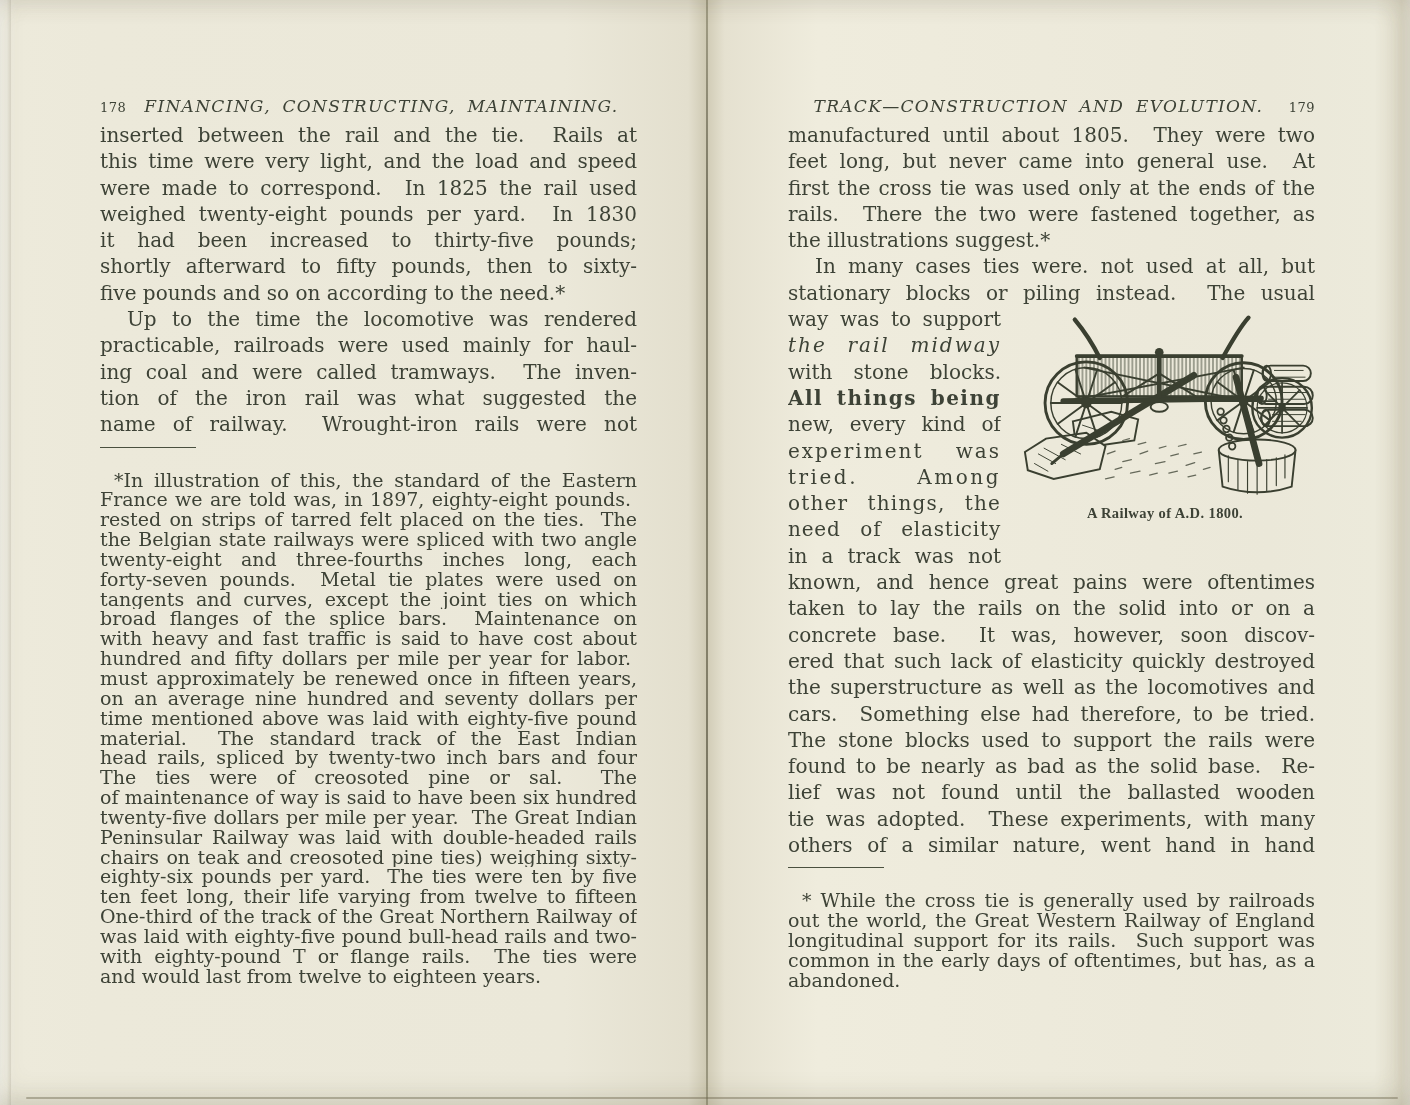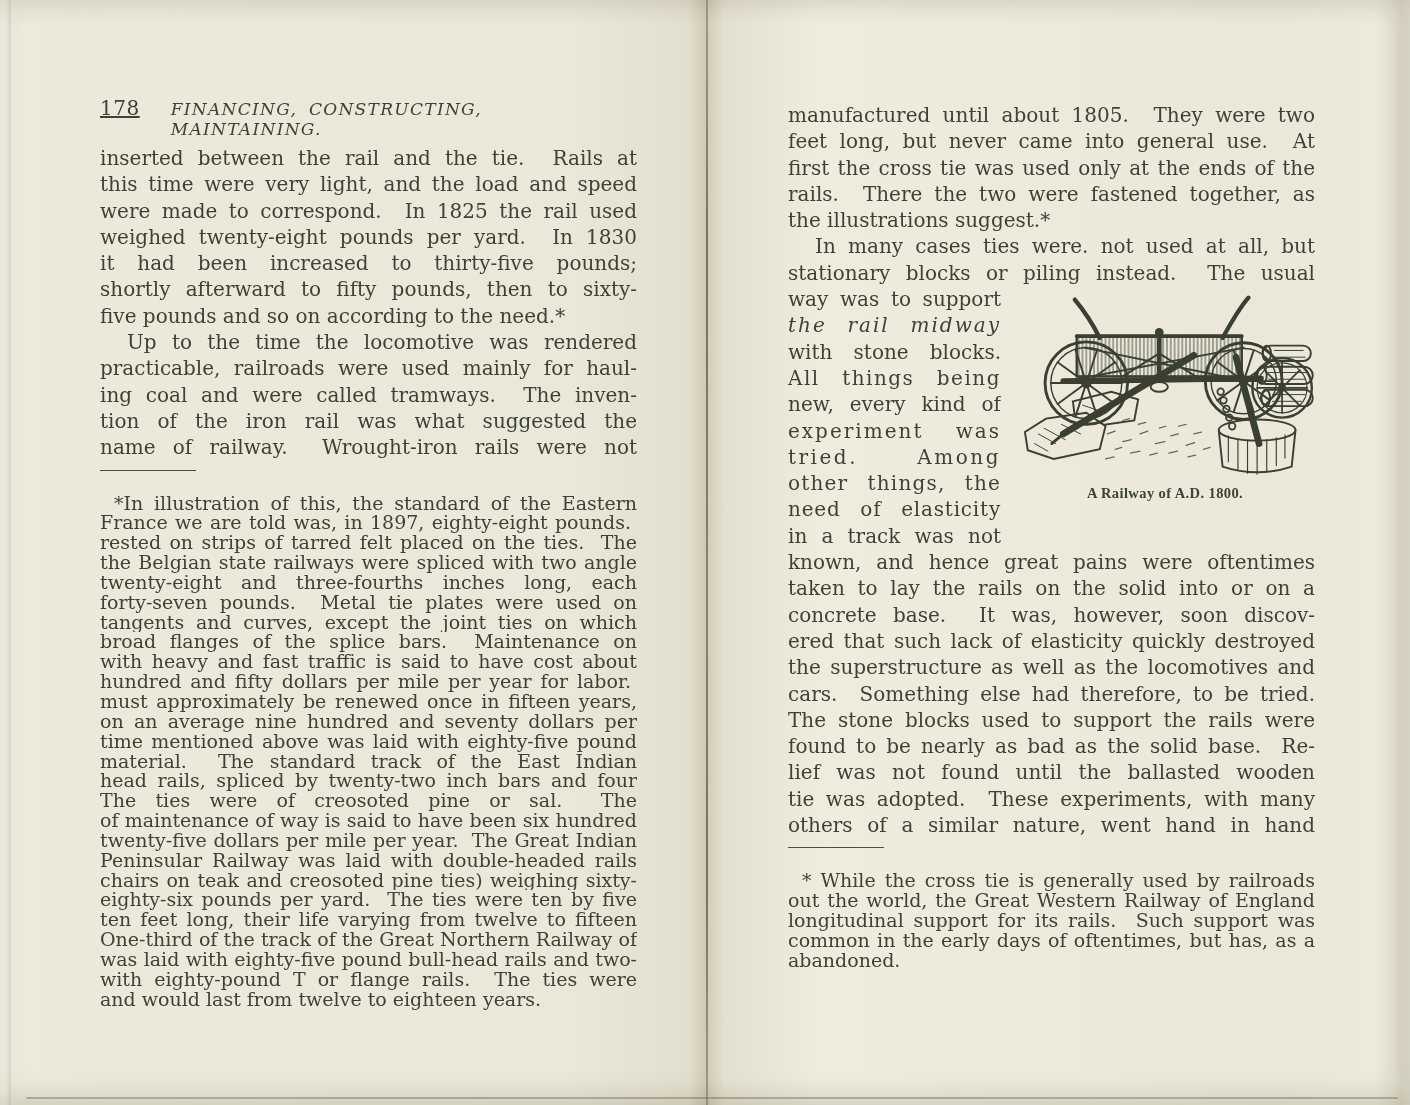--- a/index.html
+++ b/index.html
@@ -37,22 +37,22 @@
 
   .page { position:absolute; top:96px; color:#3d4236; }
   .page.left  { left:100px; width:537px; }
   .page.right { left:788px; width:527px; }
 
   .running-head {
     display:flex; align-items:baseline;
     font-size:17px; letter-spacing:1.3px; word-spacing:5px;
   }
   .running-head .title { font-style:italic; }
-  .running-head .pagenum { font-style:normal; letter-spacing:.5px; font-size:20px;text-decoration:underline; }
-  .page.left  .running-head .title { margin-left:31px; }
+  .running-head .pagenum { font-style:normal; letter-spacing:.5px; font-size:13px; }
+  .page.left  .running-head .title { margin-left:18px; }
   .page.right .running-head .title { flex:1; text-align:center; }
 
   .body { margin-top:6px; font-size:20px; }
   .tl { overflow:hidden; }
   .body .tl { height:26.3px; line-height:26.3px; }
   .tl.j  { text-align:justify; text-align-last:justify; }
   .tl.in { text-indent:27px; }
 
   .fnrule { width:96px; border-top:1.5px solid #4a503f; margin-top:9px; }
   .fn { font-size:19px; margin-top:23px; }
@@ -119,20 +119,24 @@
         <div class="tl j">eighty-six pounds per yard.&nbsp; The ties were ten by five inches,</div>
         <div class="tl j">ten feet long, their life varying from twelve to fifteen years.</div>
         <div class="tl j">One-third of the track of the Great Northern Railway of Ireland</div>
         <div class="tl j">was laid with eighty-five pound bull-head rails and two-thirds</div>
         <div class="tl j">with eighty-pound T or flange rails.&nbsp; The ties were creosoted,</div>
         <div class="tl">and would last from twelve to eighteen years.</div>
       </div>
   </div>
 
   <div class="page right">
+    <div class="running-head">
+      <span class="title">TRACK—CONSTRUCTION AND EVOLUTION.</span>
+      <span class="pagenum">179</span>
+    </div>
     <div class="body">
       <div>
           <div class="tl j">manufactured until about 1805.&nbsp; They were two</div>
           <div class="tl j">feet long, but never came into general use.&nbsp; At</div>
           <div class="tl j">first the cross tie was used only at the ends of the</div>
           <div class="tl j">rails.&nbsp; There the two were fastened together, as</div>
           <div class="tl">the illustrations suggest.*</div>
           <div class="tl j in">In many cases ties were. not used at all, but</div>
           <div class="tl j">stationary blocks or piling instead.&nbsp; The usual</div>
         </div>
@@ -219,21 +223,21 @@
                 <path d="M96,150 l8,-3 M112,158 l9,-2 M130,150 l8,-3 M146,160 l10,-2 M162,152 l8,-2 M178,162 l9,-3 M120,170 l10,-2 M140,172 l8,-2 M160,170 l9,-2 M104,166 l7,-2 M186,150 l8,-2 M170,142 l8,-2 M150,144 l7,-2 M128,140 l8,-2 M112,136 l7,-2 M94,176 l9,-2 M180,174 l8,-2 M196,166 l7,-2"></path>
               </g>
             </g>
           </svg>
           <div class="caption">A Railway of A.D. 1800.</div>
         </div>
         <div>
             <div class="tl j">way was to support</div>
             <div class="tl j" style="letter-spacing: 2px; font-style: italic;">the rail midway</div>
             <div class="tl j">with stone blocks.</div>
-            <div class="tl j" style="letter-spacing: 1.5px;">All things being</div>
+            <div class="tl j" style="letter-spacing: 1.5px; font-weight: bold;">All things being</div>
             <div class="tl j">new, every kind of</div>
             <div class="tl j" style="letter-spacing: 2px;">experiment was</div>
             <div class="tl j" style="letter-spacing: 2.5px;">tried.&nbsp; Among</div>
             <div class="tl j" style="letter-spacing: 1.2px;">other things, the</div>
             <div class="tl j" style="letter-spacing: 0.8px;">need of elasticity</div>
             <div class="tl j">in a track was not</div>
           </div>
       </div>
       <div>
           <div class="tl j">known, and hence great pains were oftentimes</div>

